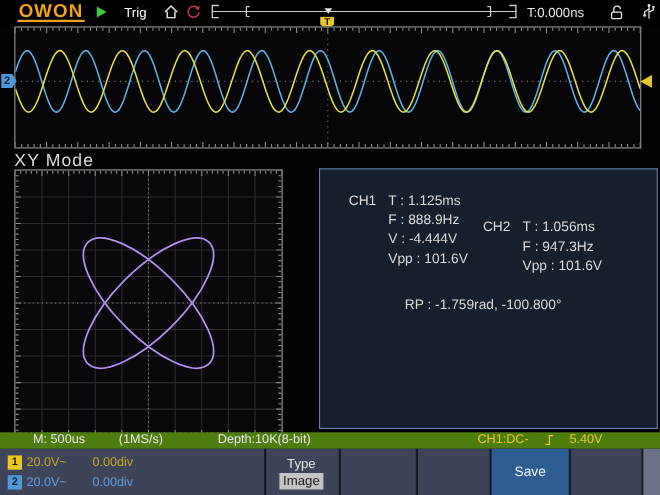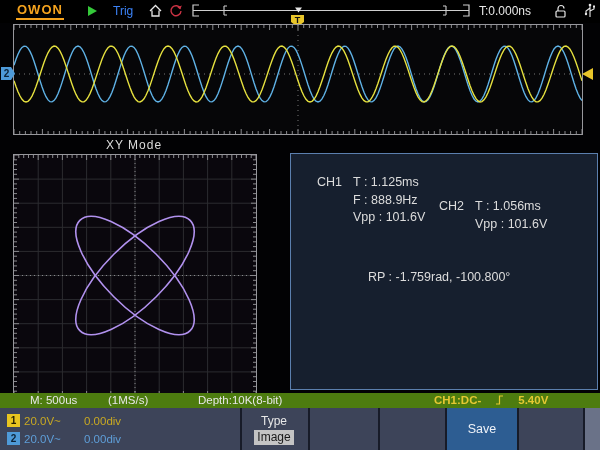--- a/index.html
+++ b/index.html
@@ -2,25 +2,25 @@
 <html><head>
 <meta charset="utf-8">
 <style>
   html,body{margin:0;padding:0;background:#000;}
   .screen{position:relative;width:600px;height:450px;background:#020204;overflow:hidden;
           font-family:"Liberation Sans",sans-serif;}
   .abs{position:absolute;}
 
   
   .topbar{left:0;top:0;width:600px;height:23px;background:#000;}
-  .logo{left:16px;top:2px;font-size:13px;font-weight:700;letter-spacing:1px;color:#f5a31e;
+  .logo{left:16px;top:2px;font-size:17px;font-weight:700;letter-spacing:1px;color:#f5a31e;
         border-bottom:2px solid #f5a31e;line-height:16px;padding:0 1px;}
   .run-indicator{left:88px;top:6px;width:0;height:0;border-left:9px solid #35c93a;
         border-top:5px solid transparent;border-bottom:5px solid transparent;}
-  .trig-label{left:113px;top:4px;font-size:12px;color:#3b82f6;}
+  .trig-label{left:113px;top:4px;font-size:12px;color:#ffffff;}
   .home-icon{left:148px;top:3px;}
   .red-icon{left:169px;top:4px;}
   .hpos-ruler{left:190px;top:2px;}
   .time-label{left:479px;top:4px;font-size:12px;color:#e8e8e8;text-align:right;}
   .lock-icon{left:553px;top:3px;}
   .usb-icon{left:584px;top:3px;}
 
   
   .t-marker{left:291px;top:15px;width:13px;height:12px;background:#e8c52a;
       clip-path:polygon(0 0,100% 0,100% 58%,50% 100%,0 58%);
@@ -28,36 +28,36 @@
 
   
   .wavebox{left:13px;top:24px;width:568px;height:109px;border:1px solid #97979c;background:#060608;}
   .ch2-flag{left:1px;top:67px;width:14px;height:13px;background:#4e9ad8;
       clip-path:polygon(0 0,72% 0,100% 50%,72% 100%,0 100%);
       color:#0c2236;font-size:10px;font-weight:700;text-align:center;line-height:13px;padding-right:3px;box-sizing:border-box;}
   .trig-level-arrow{left:582px;top:68px;width:11px;height:12px;background:#e8c52a;
       clip-path:polygon(100% 0,0 50%,100% 100%);}
 
   
-  .xy-label{left:13px;top:138px;width:242px;text-align:center;font-size:12px;color:#dcdcdc;letter-spacing:1px;}
+  .xy-label{left:13px;top:138px;width:242px;text-align:left;font-size:16px;color:#dcdcdc;letter-spacing:1px;}
   .xybox{left:13px;top:154px;width:242px;height:241px;border:1px solid #97979c;background:#0a070d;}
 
   
   .panel{left:290px;top:153px;width:306px;height:235px;background:#161f2e;border:1px solid #5b7fae;
          color:#dcdcdc;font-size:12.5px;}
   .meas-col{position:absolute;top:20px;}
   .meas-col.c1{left:26px;} .meas-col.c2{left:148px;margin-top:24px;}
   .mrow{height:17.5px;line-height:17.5px;white-space:pre;}
   .mname{display:inline-block;width:36px;}
   .rp-row{position:absolute;left:62px;top:116px;white-space:pre;margin-left:15px;}
 
   
   .statusbar{left:0;top:393px;width:600px;height:15px;background:#4d7c0f;color:#e8e8e8;font-size:11.5px;padding-left:28px;}
   .st-m{left:30px;top:1px;} .st-rate{left:108px;top:1px;} .st-depth{left:198px;top:1px;}
-  .st-trig{left:434px;top:1px;color:#e6c832;display:flex;align-items:center;gap:14px;font-weight:bold;}
+  .st-trig{left:434px;top:1px;color:#e6c832;display:flex;align-items:center;gap:14px;}
 
   
   .menubar{left:0;top:408px;width:600px;height:42px;background:#3d4459;}
   .divider{top:0;width:2px;height:42px;background:#171b28;}
   .ch-row{left:0;height:15px;font-size:11.5px;display:flex;align-items:center;}
   .ch-badge{width:13px;height:13px;font-size:10px;font-weight:700;text-align:center;line-height:13px;margin-left:7px;}
   .ch1-badge{background:#e8c520;color:#231f00;}
   .ch2-badge{background:#4e9ad8;color:#0c2236;}
   .ch-scale{margin-left:4px;width:60px;}
   .ch1-text{color:#c9a922;} .ch2-text{color:#5e9ed8;}
@@ -139,24 +139,26 @@
       <path id="xy-ticks" stroke="#8a8a8e" stroke-width="1" fill="none" d="M0.0,0 v5 M0.0,241 v-5 M0,0.0 h5 M242,0.0 h-5 M4.8,0 v3 M4.8,241 v-3 M0,4.8 h3 M242,4.8 h-3 M9.7,0 v3 M9.7,241 v-3 M0,9.6 h3 M242,9.6 h-3 M14.5,0 v3 M14.5,241 v-3 M0,14.5 h3 M242,14.5 h-3 M19.4,0 v3 M19.4,241 v-3 M0,19.3 h3 M242,19.3 h-3 M24.2,0 v5 M24.2,241 v-5 M0,24.1 h5 M242,24.1 h-5 M29.0,0 v3 M29.0,241 v-3 M0,28.9 h3 M242,28.9 h-3 M33.9,0 v3 M33.9,241 v-3 M0,33.7 h3 M242,33.7 h-3 M38.7,0 v3 M38.7,241 v-3 M0,38.6 h3 M242,38.6 h-3 M43.6,0 v3 M43.6,241 v-3 M0,43.4 h3 M242,43.4 h-3 M48.4,0 v5 M48.4,241 v-5 M0,48.2 h5 M242,48.2 h-5 M53.2,0 v3 M53.2,241 v-3 M0,53.0 h3 M242,53.0 h-3 M58.1,0 v3 M58.1,241 v-3 M0,57.8 h3 M242,57.8 h-3 M62.9,0 v3 M62.9,241 v-3 M0,62.7 h3 M242,62.7 h-3 M67.8,0 v3 M67.8,241 v-3 M0,67.5 h3 M242,67.5 h-3 M72.6,0 v5 M72.6,241 v-5 M0,72.3 h5 M242,72.3 h-5 M77.4,0 v3 M77.4,241 v-3 M0,77.1 h3 M242,77.1 h-3 M82.3,0 v3 M82.3,241 v-3 M0,81.9 h3 M242,81.9 h-3 M87.1,0 v3 M87.1,241 v-3 M0,86.8 h3 M242,86.8 h-3 M92.0,0 v3 M92.0,241 v-3 M0,91.6 h3 M242,91.6 h-3 M96.8,0 v5 M96.8,241 v-5 M0,96.4 h5 M242,96.4 h-5 M101.6,0 v3 M101.6,241 v-3 M0,101.2 h3 M242,101.2 h-3 M106.5,0 v3 M106.5,241 v-3 M0,106.0 h3 M242,106.0 h-3 M111.3,0 v3 M111.3,241 v-3 M0,110.9 h3 M242,110.9 h-3 M116.2,0 v3 M116.2,241 v-3 M0,115.7 h3 M242,115.7 h-3 M121.0,0 v5 M121.0,241 v-5 M0,120.5 h5 M242,120.5 h-5 M125.8,0 v3 M125.8,241 v-3 M0,125.3 h3 M242,125.3 h-3 M130.7,0 v3 M130.7,241 v-3 M0,130.1 h3 M242,130.1 h-3 M135.5,0 v3 M135.5,241 v-3 M0,135.0 h3 M242,135.0 h-3 M140.4,0 v3 M140.4,241 v-3 M0,139.8 h3 M242,139.8 h-3 M145.2,0 v5 M145.2,241 v-5 M0,144.6 h5 M242,144.6 h-5 M150.0,0 v3 M150.0,241 v-3 M0,149.4 h3 M242,149.4 h-3 M154.9,0 v3 M154.9,241 v-3 M0,154.2 h3 M242,154.2 h-3 M159.7,0 v3 M159.7,241 v-3 M0,159.1 h3 M242,159.1 h-3 M164.6,0 v3 M164.6,241 v-3 M0,163.9 h3 M242,163.9 h-3 M169.4,0 v5 M169.4,241 v-5 M0,168.7 h5 M242,168.7 h-5 M174.2,0 v3 M174.2,241 v-3 M0,173.5 h3 M242,173.5 h-3 M179.1,0 v3 M179.1,241 v-3 M0,178.3 h3 M242,178.3 h-3 M183.9,0 v3 M183.9,241 v-3 M0,183.2 h3 M242,183.2 h-3 M188.8,0 v3 M188.8,241 v-3 M0,188.0 h3 M242,188.0 h-3 M193.6,0 v5 M193.6,241 v-5 M0,192.8 h5 M242,192.8 h-5 M198.4,0 v3 M198.4,241 v-3 M0,197.6 h3 M242,197.6 h-3 M203.3,0 v3 M203.3,241 v-3 M0,202.4 h3 M242,202.4 h-3 M208.1,0 v3 M208.1,241 v-3 M0,207.3 h3 M242,207.3 h-3 M213.0,0 v3 M213.0,241 v-3 M0,212.1 h3 M242,212.1 h-3 M217.8,0 v5 M217.8,241 v-5 M0,216.9 h5 M242,216.9 h-5 M222.6,0 v3 M222.6,241 v-3 M0,221.7 h3 M242,221.7 h-3 M227.5,0 v3 M227.5,241 v-3 M0,226.5 h3 M242,226.5 h-3 M232.3,0 v3 M232.3,241 v-3 M0,231.4 h3 M242,231.4 h-3 M237.2,0 v3 M237.2,241 v-3 M0,236.2 h3 M242,236.2 h-3 M242.0,0 v5 M242.0,241 v-5 M0,241.0 h5 M242,241.0 h-5 "></path>
       <ellipse id="liss1" fill="none" stroke-width="1.6" cx="121" cy="120.5" rx="78" ry="30" transform="rotate(45 121 120.5)" stroke="#b191ee"></ellipse>
       <ellipse id="liss2" fill="none" stroke-width="1.6" cx="121" cy="120.5" rx="78" ry="30" transform="rotate(-45 121 120.5)" stroke="#b191ee"></ellipse>
     </svg>
   </div>
 
   <div class="abs panel">
     <div class="meas-col c1">
       <div class="mrow"><span class="mname">CH1</span><span>T</span><span> : </span><span>1.125ms</span></div>
       <div class="mrow"><span class="mname"></span><span>F</span><span> : </span><span>888.9Hz</span></div>
+      <div class="mrow"><span class="mname"></span><span>V</span><span> : </span><span>-4.444V</span></div>
       <div class="mrow"><span class="mname"></span><span>Vpp</span><span> : </span><span>101.6V</span></div>
     </div>
     <div class="meas-col c2">
       <div class="mrow"><span class="mname">CH2</span><span>T</span><span> : </span><span>1.056ms</span></div>
+      <div class="mrow"><span class="mname"></span><span>F</span><span> : </span><span>947.3Hz</span></div>
       <div class="mrow"><span class="mname"></span><span>Vpp</span><span> : </span><span>101.6V</span></div>
     </div>
     <div class="rp-row"><span>RP</span><span> : </span><span>-1.759rad, -100.800°</span></div>
   </div>
 
   <div class="abs statusbar">
     <span class="abs st-m">M: 500us</span>
     <span class="abs st-rate">(1MS/s)</span>
     <span class="abs st-depth">Depth:10K(8-bit)</span>
     <span class="abs st-trig">

